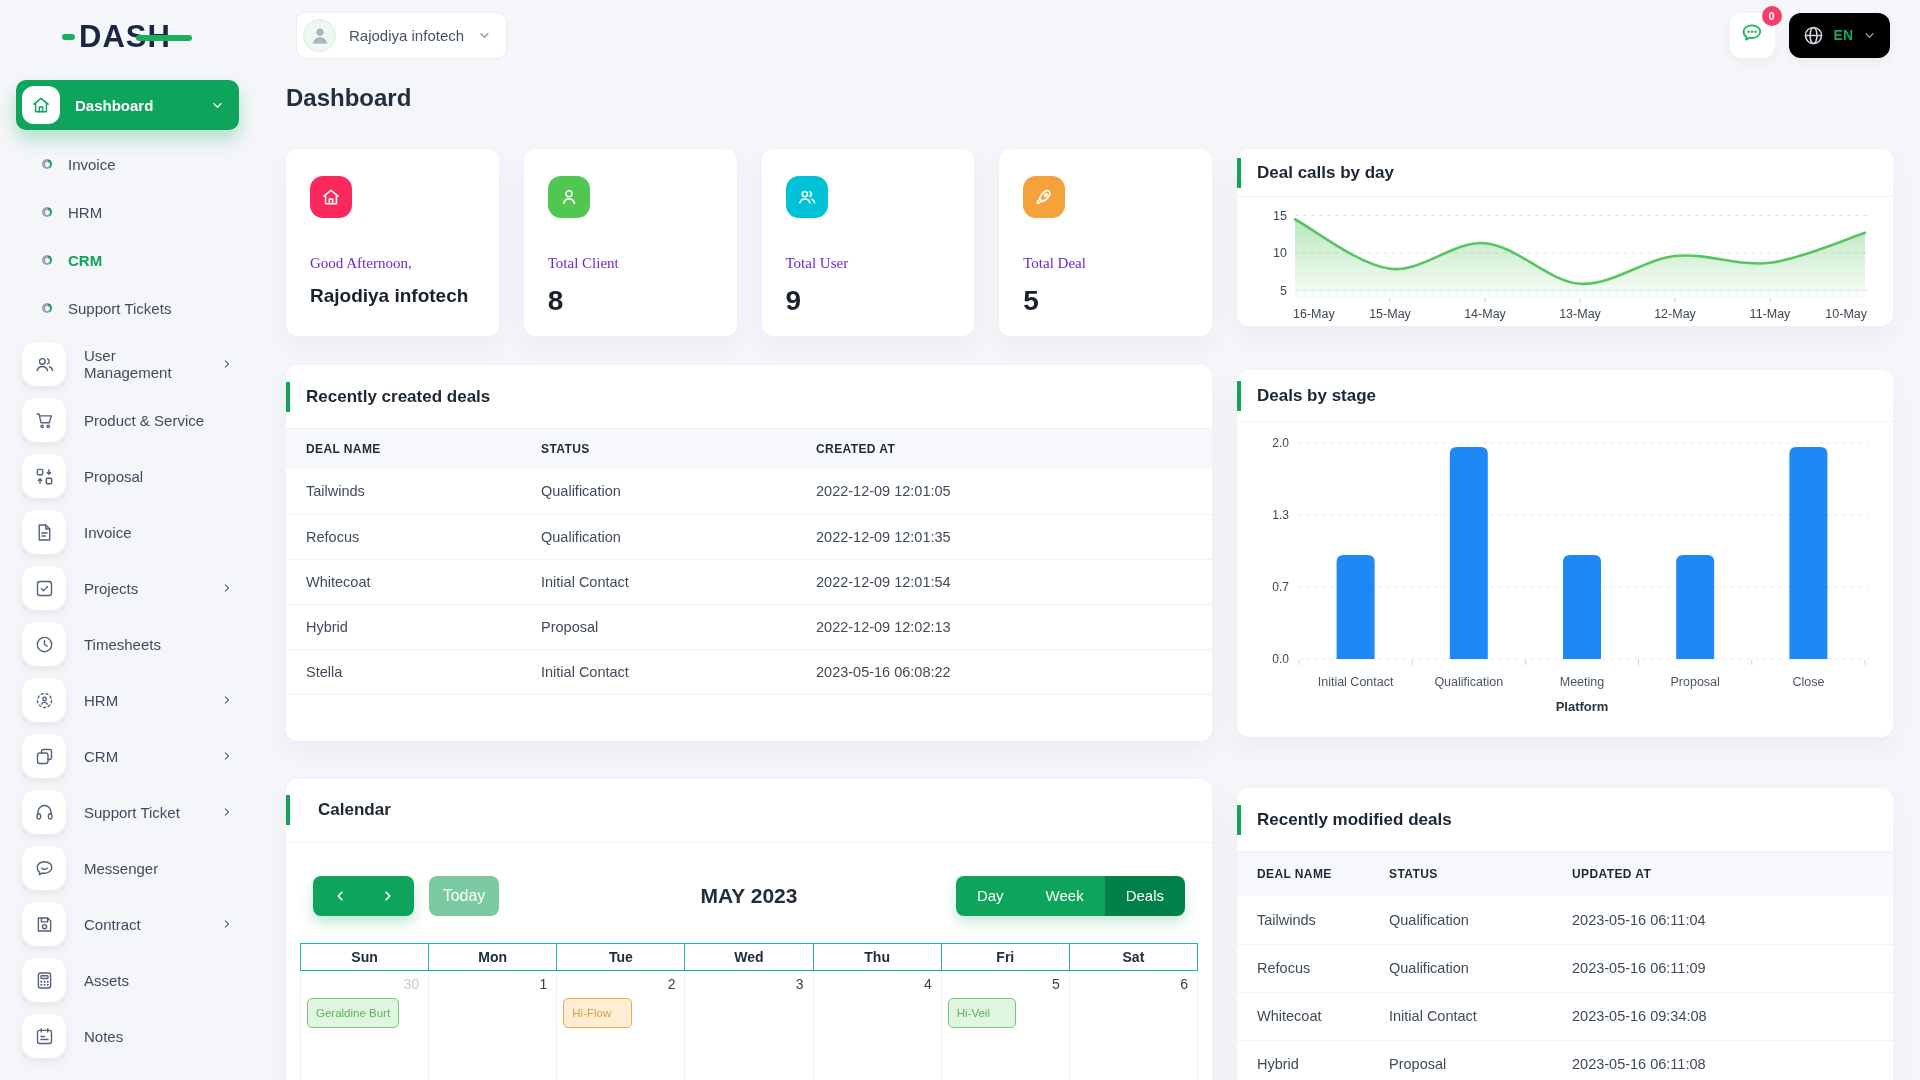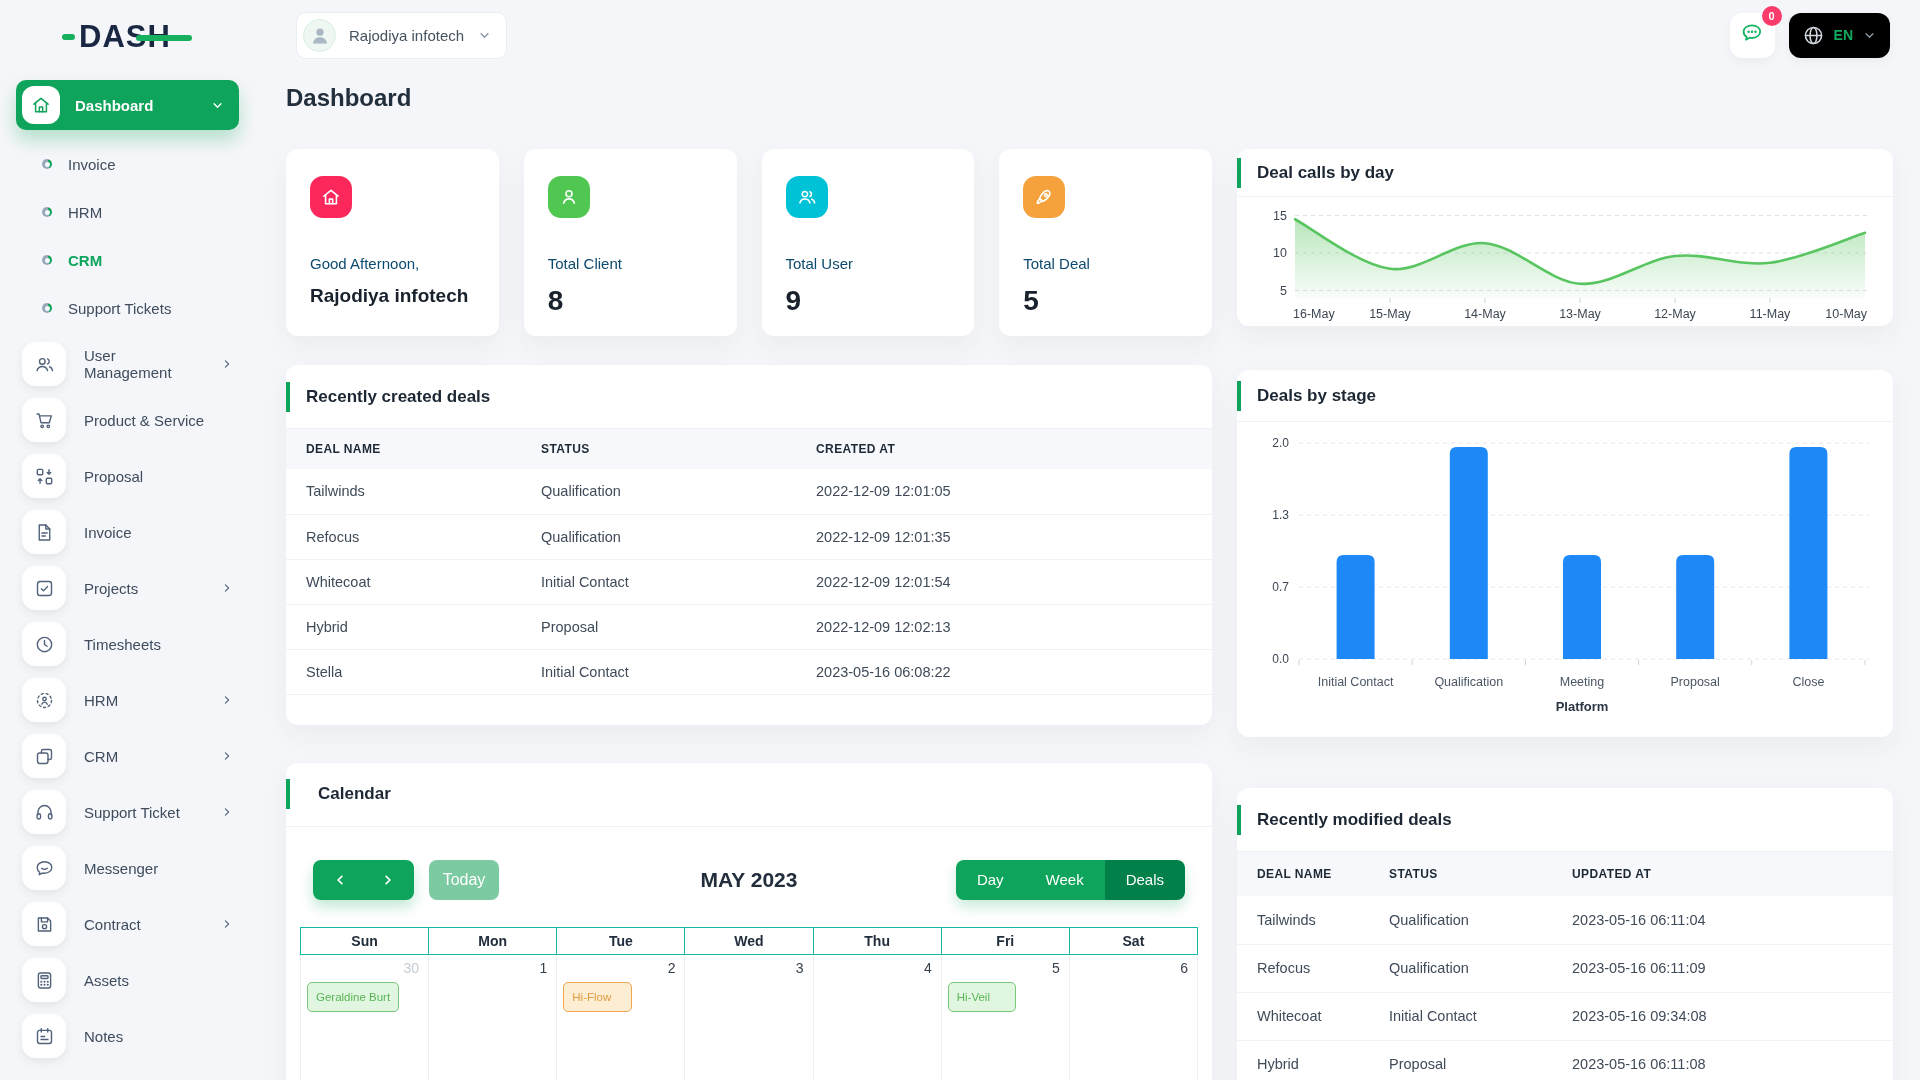--- a/index.html
+++ b/index.html
@@ -53,30 +53,30 @@
 
   .card { background:#fff; border-radius:12px; box-shadow:0 10px 25px rgba(52,64,84,.05); position:relative; }
   .card-head { position:relative; display:flex; align-items:center; padding:0 20px; border-bottom:1px solid #eef1f5; }
   .card-head .accent { position:absolute; left:0; top:50%; transform:translateY(-50%); width:4px; height:30px; background:#0ea45b; }
   .card-title { font-size:17px; font-weight:700; color:#1c2733; }
 
   
   .stats { display:grid; grid-template-columns:repeat(4,1fr); gap:25px; }
   .stat-card { height:187px; padding:27px 24px; }
   .stat-ico { width:42px; height:42px; border-radius:13px; color:#fff; display:grid; place-items:center; }
-  .stat-label { margin-top:37px; font-size:15px; color:#0c4a6e; }
+  .stat-label { margin-top:37px; font-size:15px; color:#6d28d9;font-family:Liberation Serif, serif; }
   .stat-value { margin-top:13px; font-size:28px; font-weight:700; color:#18212c; }
   .stat-value.small { font-size:19px; }
 
   
   .deals-table { width:100%; border-collapse:collapse; }
   .deals-table thead th { background:#f7f8fb; font-size:12px; letter-spacing:.4px; color:#1e2936; text-align:left; font-weight:700; height:40px; padding:0 10px; }
   .deals-table th:first-child, .deals-table td:first-child { padding-left:20px; }
   .deals-table td { height:45px; padding:0 10px; font-size:14.5px; color:#3f4b59; border-bottom:1px solid #f0f2f6; }
-  .card-created { margin-top:29px; padding-bottom:30px; }
+  .card-created { margin-top:29px; padding-bottom:46px; }
   .card-created .card-head { height:64px; }
   .card-modified { margin-top:51px; height:410px; }
   .card-modified .card-head { height:64px; }
   .card-modified td { height:48px; }
   .card-modified thead th { height:44px; }
 
   
   .card-calendar { margin-top:38px; height:430px; overflow:hidden; }
   .card-calendar .card-head { height:64px;padding-left:32px; }
   .cal-toolbar { display:flex; align-items:center; margin:33px 27px 0; position:relative; }

